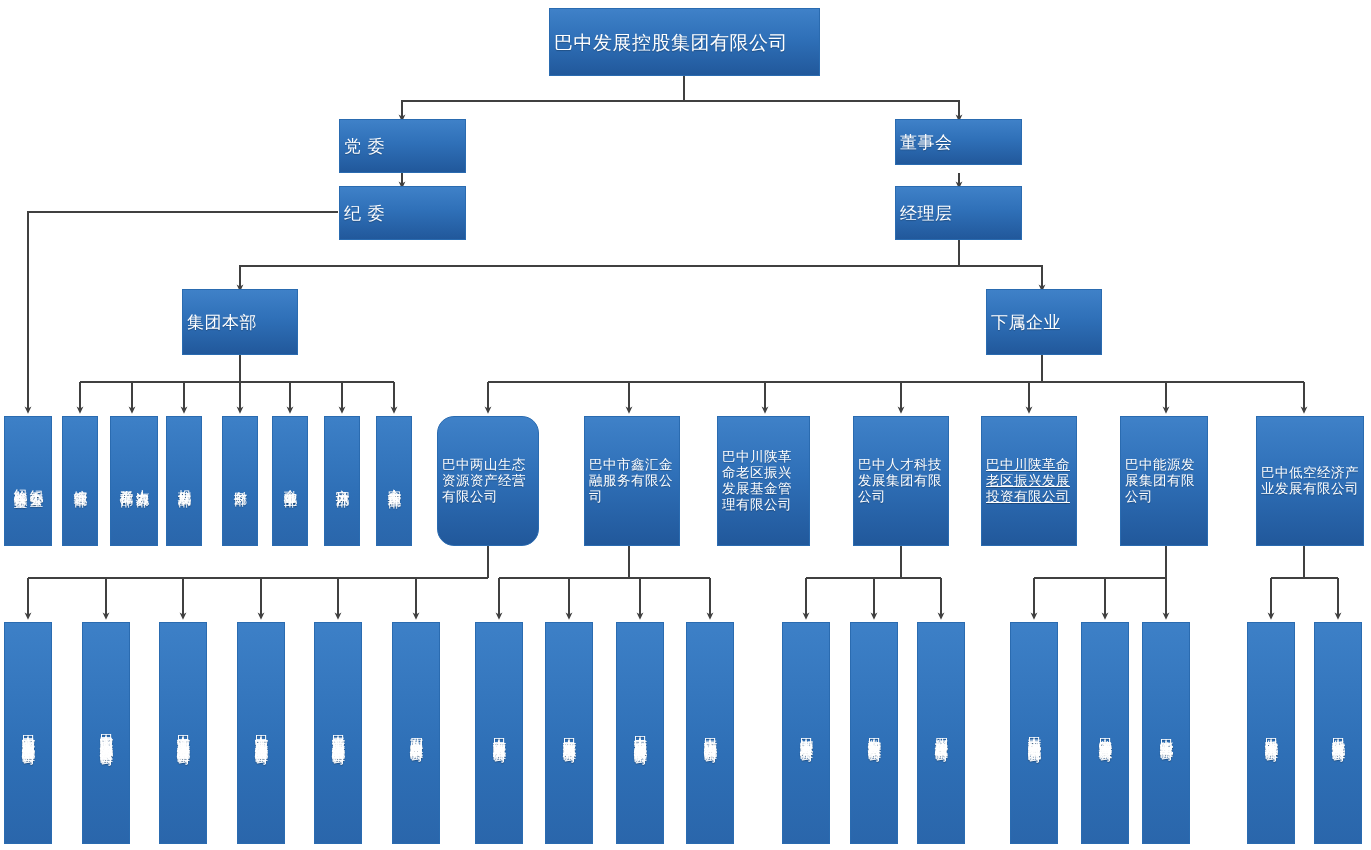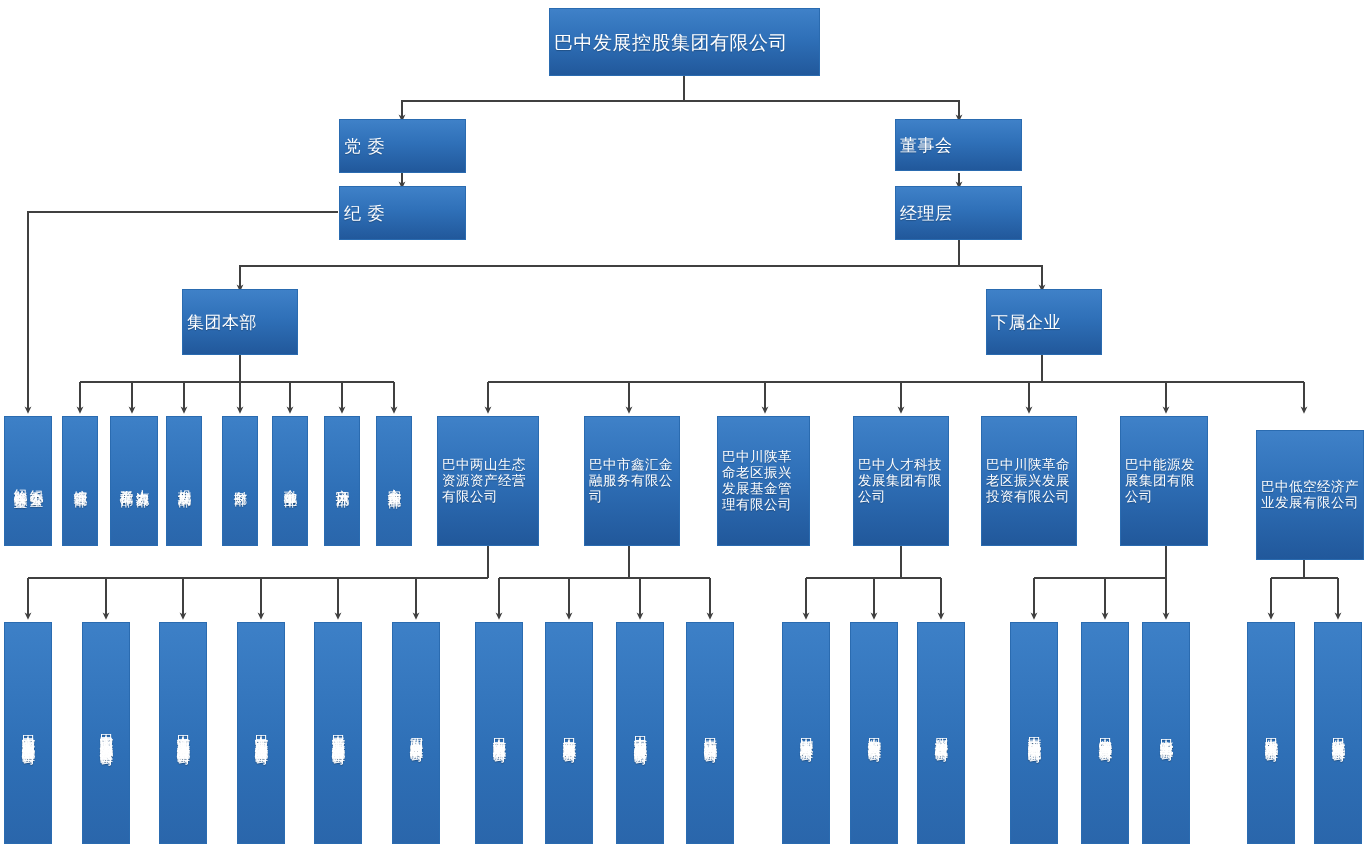--- a/index.html
+++ b/index.html
@@ -151,21 +151,21 @@
     </g>
   </svg>
 
   <div class="node lvl-root" style="left:549px; top:8px; width:271px; height:68px;">
     <span class="txt">巴中发展控股集团有限公司</span>
   </div>
 
   <div class="node lvl-2" style="left:339px; top:119px; width:127px; height:54px;">
     <span class="txt">党 委</span>
   </div>
-  <div class="node lvl-2" style="left:895px; top:119px; width:127px; height:52px;">
+  <div class="node lvl-2" style="left:895px; top:119px; width:127px; height:46px;">
     <span class="txt">董事会</span>
   </div>
 
   <div class="node lvl-2" style="left:339px; top:186px; width:127px; height:54px;">
     <span class="txt">纪 委</span>
   </div>
   <div class="node lvl-2" style="left:895px; top:186px; width:127px; height:54px;">
     <span class="txt">经理层</span>
   </div>
 
@@ -196,39 +196,39 @@
   <div class="node flat vert lvl-vert" style="left:272px; top:416px; width:36px; height:130px;">
     <span class="txt">金融事业部</span>
   </div>
   <div class="node flat vert lvl-vert" style="left:324px; top:416px; width:36px; height:130px;">
     <span class="txt">审计风控部</span>
   </div>
   <div class="node flat vert lvl-vert" style="left:376px; top:416px; width:36px; height:130px;">
     <span class="txt">安全生产管理部</span>
   </div>
 
-  <div class="node lvl-sub" style="left:437px; top:416px; width:102px; height:130px;">
+  <div class="node lvl-sub" style="left:437px; top:416px; width:102px; height:130px;border-radius:17px;">
     <span class="txt">巴中两山生态资源资产经营有限公司</span>
   </div>
   <div class="node lvl-sub" style="left:584px; top:416px; width:96px; height:130px;">
     <span class="txt">巴中市鑫汇金融服务有限公司</span>
   </div>
   <div class="node lvl-sub" style="left:717px; top:416px; width:93px; height:130px;">
     <span class="txt">巴中川陕革命老区振兴发展基金管理有限公司</span>
   </div>
   <div class="node lvl-sub" style="left:853px; top:416px; width:96px; height:130px;">
     <span class="txt">巴中人才科技发展集团有限公司</span>
   </div>
-  <div class="node lvl-sub" style="left:981px; top:416px; width:96px; height:130px;">
+  <div class="node lvl-sub" style="left:981px; top:416px; width:96px; height:130px;text-decoration:underline;">
     <span class="txt">巴中川陕革命老区振兴发展投资有限公司</span>
   </div>
   <div class="node lvl-sub" style="left:1120px; top:416px; width:88px; height:130px;">
     <span class="txt">巴中能源发展集团有限公司</span>
   </div>
-  <div class="node lvl-sub" style="left:1256px; top:416px; width:108px; height:130px;margin-top:14px;">
+  <div class="node lvl-sub" style="left:1256px; top:416px; width:108px; height:130px;">
     <span class="txt">巴中低空经济产业发展有限公司</span>
   </div>
 
   <div class="node flat vert lvl-leaf" style="left:4px; top:622px; width:48px; height:222px;">
     <span class="txt">巴中市巴州区两山生态资源经营有限公司</span>
   </div>
   <div class="node flat vert lvl-leaf" style="left:82px; top:622px; width:48px; height:222px;">
     <span class="txt">巴中市恩阳区两山生态资源资产经营有限公司</span>
   </div>
   <div class="node flat vert lvl-leaf" style="left:159px; top:622px; width:48px; height:222px;">

